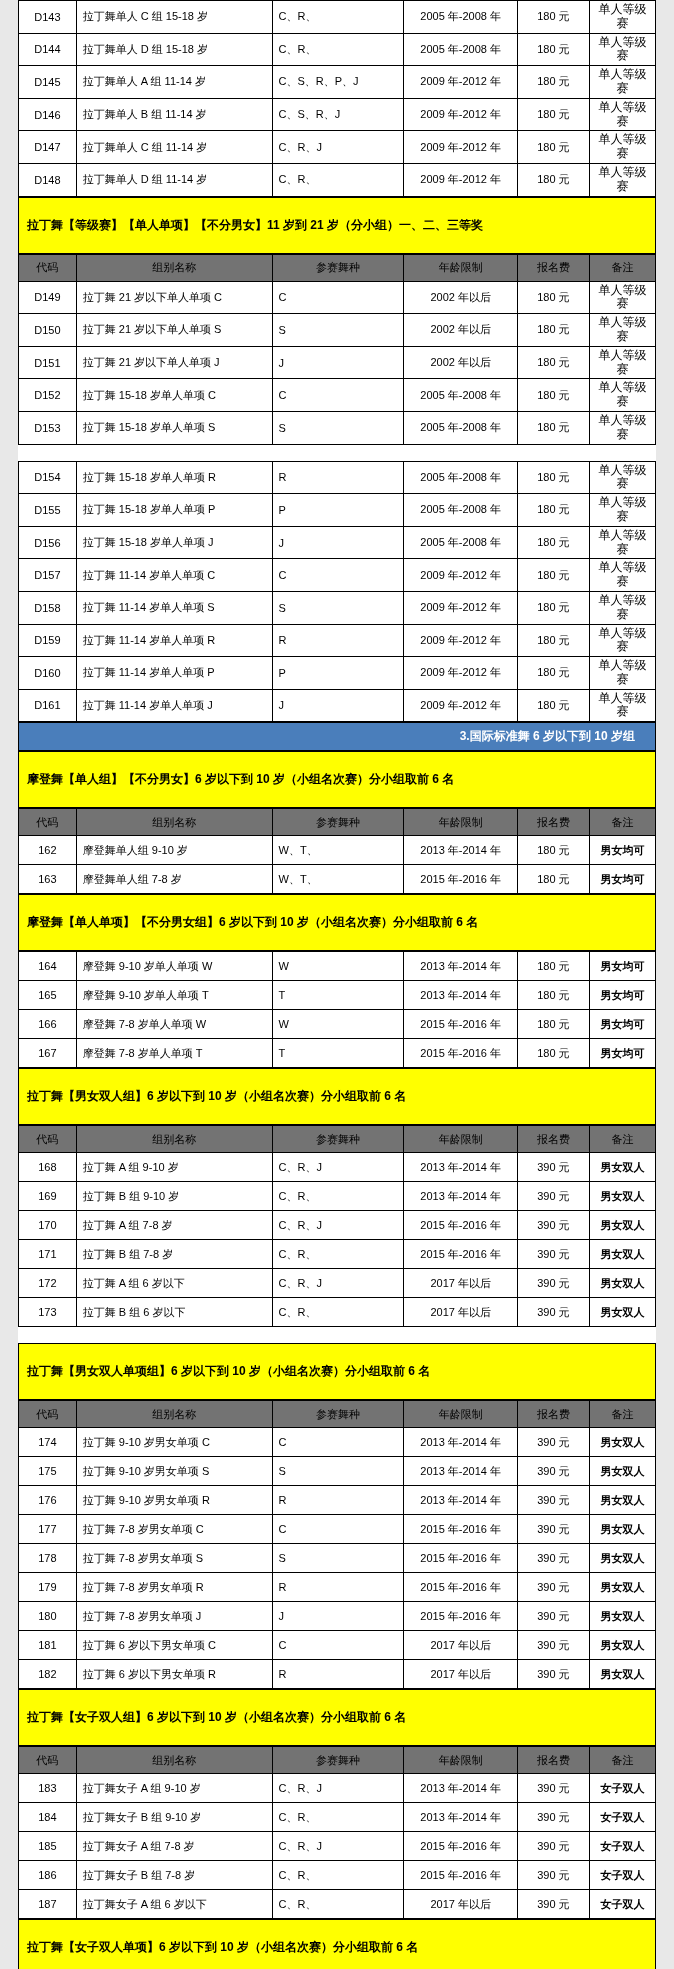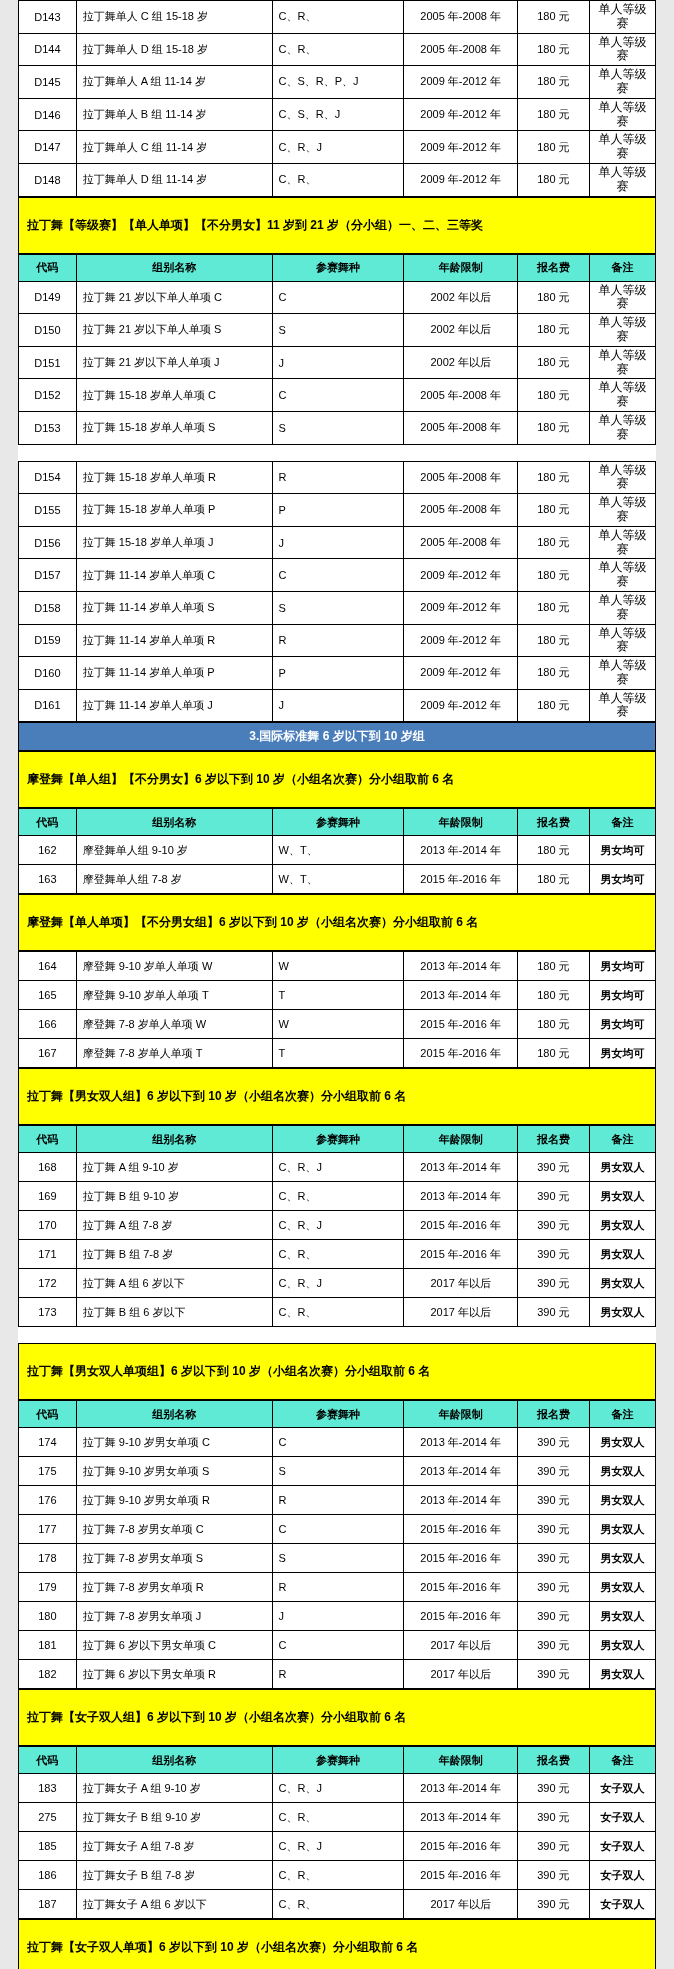--- a/index.html
+++ b/index.html
@@ -2,22 +2,22 @@
 <html><head>
 <meta charset="utf-8">
 <style>
   html,body{margin:0;padding:0;background:#e8e8e8;}
   body{font-family:"Liberation Sans","DejaVu Sans",sans-serif;}
   .page{width:674px;margin:0 auto;background:#e8e8e8;position:relative;}
   .sheet{width:638px;margin:0 auto;background:#ffffff;padding:0 0 6px 0;}
   table{border-collapse:collapse;width:100%;table-layout:fixed;}
   td,th{border:1px solid #000;font-size:11px;color:#000;padding:2px 3px;vertical-align:middle;}
   .banner td{background:#ffff00;font-weight:bold;font-size:12px;text-align:left;padding:19px 8px;}
-  .bluebar td{background:#4a7ebb;color:#fff;font-weight:bold;font-size:12px;text-align:center;padding:5px 8px;}
-  .hdr td{font-weight:bold;text-align:center;background:#5eead4;height:22px;}
+  .bluebar td{background:#4a7ebb;color:#fff;font-weight:bold;font-size:12px;text-align:right;padding:5px 20px;}
+  .hdr td{font-weight:normal;text-align:center;background:#737373;height:22px;}
   .c{text-align:center;}
   .l{text-align:left;padding-left:6px;}
   .rowh td{height:24px;}
   .note{font-size:12px;line-height:1.15;text-align:center;}
   .bold{font-weight:bold;}
   .gap{height:10px;border:none !important;background:#fff;}
   col.c1{width:56px;}
   col.c2{width:190px;}
   col.c3{width:128px;}
   col.c4{width:110px;}
@@ -578,21 +578,21 @@
     <tbody id="latin-female-rows">
           <tr class="rowh">
             <td class="c">183</td>
             <td class="l">拉丁舞女子 A 组 9-10 岁</td>
             <td class="l">C、R、J</td>
             <td class="c">2013 年-2014 年</td>
             <td class="c">390 元</td>
             <td class="c bold">女子双人</td>
           </tr>
           <tr class="rowh">
-            <td class="c">275</td>
+            <td class="c">184</td>
             <td class="l">拉丁舞女子 B 组 9-10 岁</td>
             <td class="l">C、R、</td>
             <td class="c">2013 年-2014 年</td>
             <td class="c">390 元</td>
             <td class="c bold">女子双人</td>
           </tr>
           <tr class="rowh">
             <td class="c">185</td>
             <td class="l">拉丁舞女子 A 组 7-8 岁</td>
             <td class="l">C、R、J</td>

